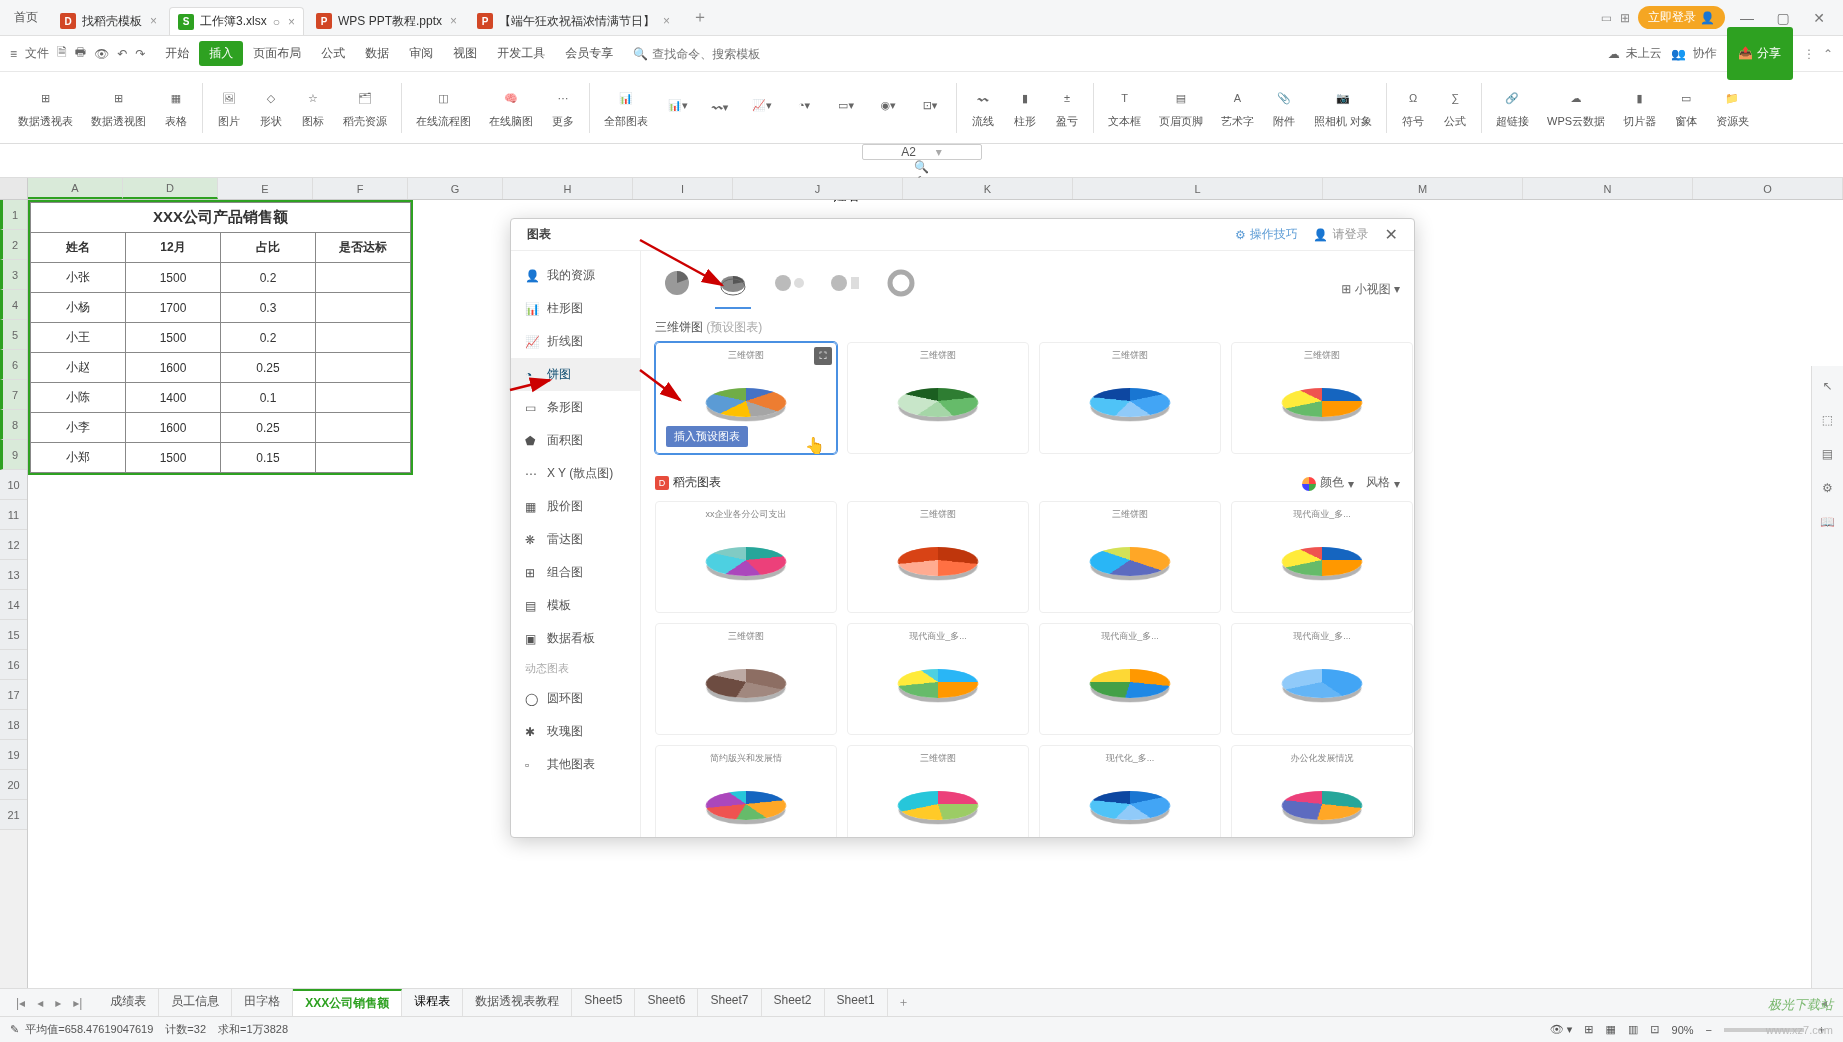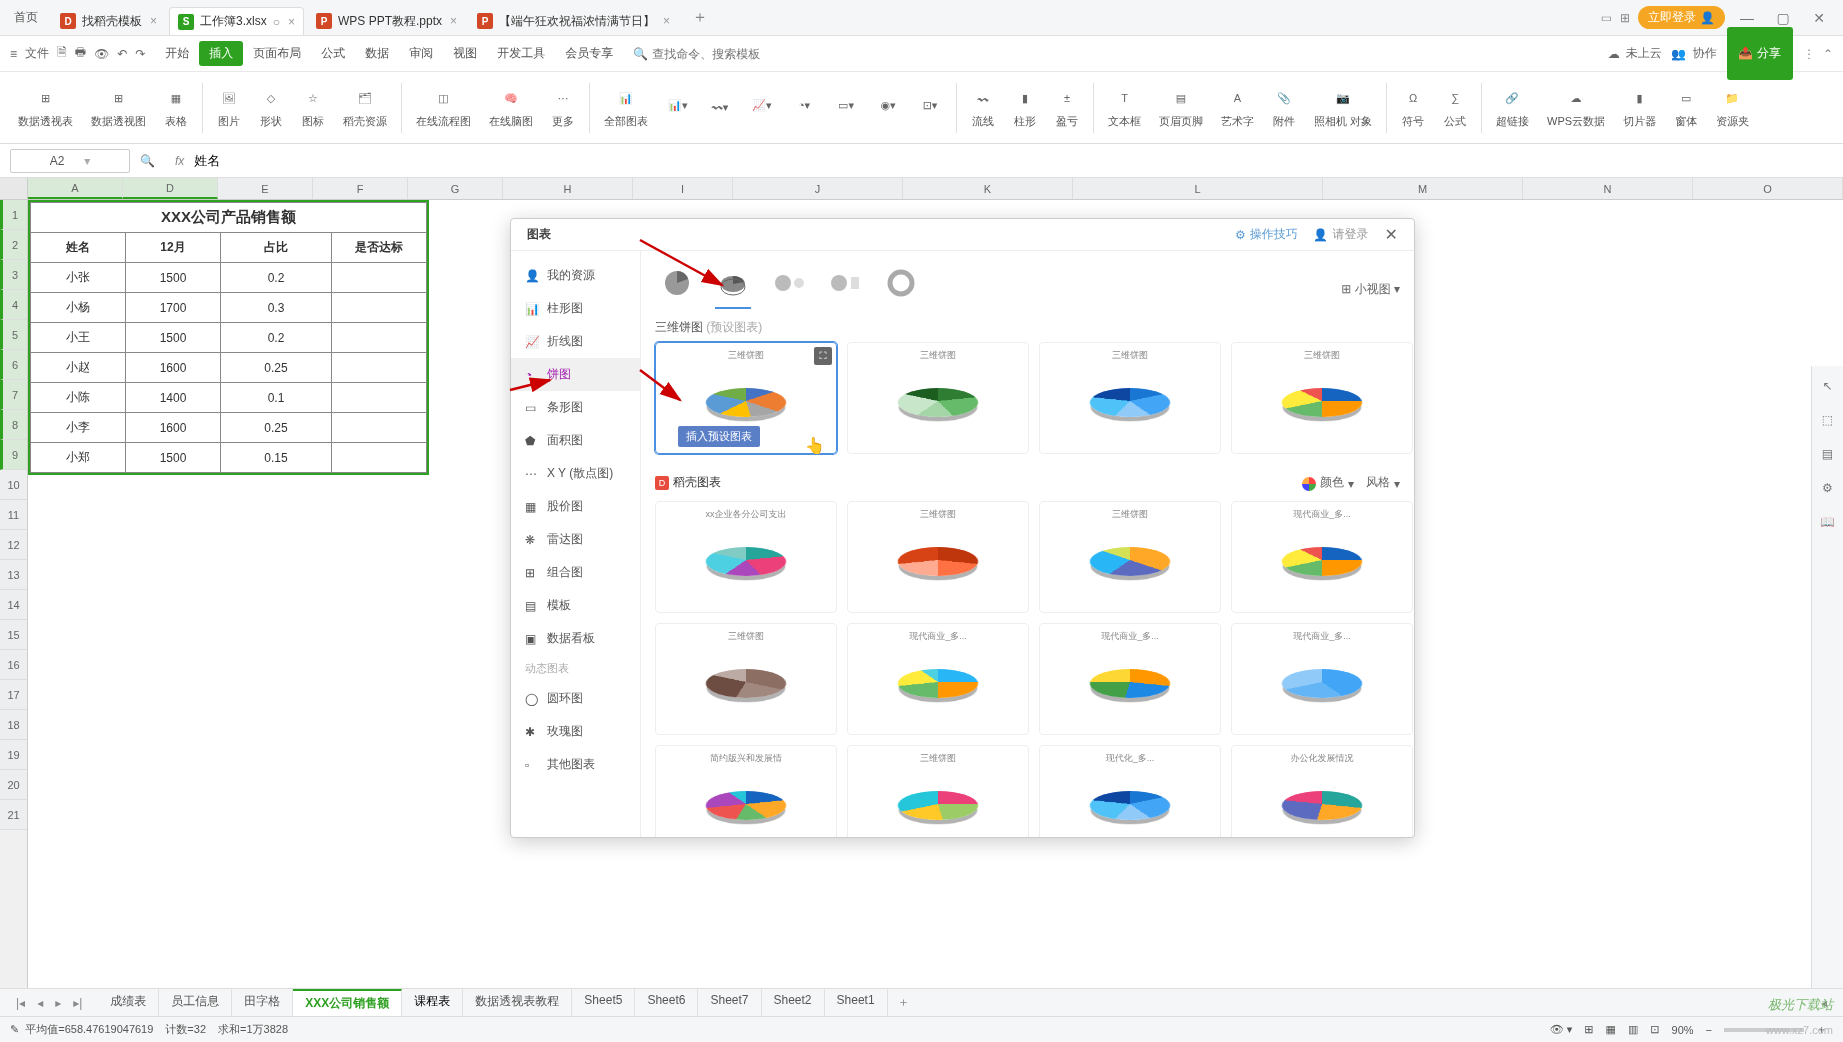--- a/index.html
+++ b/index.html
@@ -28,21 +28,21 @@
 .share-btn { background: #2ea121; color: #fff; padding: 18px 12px; border-radius: 3px; }
 .coop { display: flex; align-items: center; gap: 6px; color: #666; margin-right: 10px; }
 
 
 .ribbon { height: 72px; display: flex; align-items: center; padding: 0 10px; border-bottom: 1px solid #ddd; gap: 2px; overflow: hidden; }
 .ribbon-item { display: flex; flex-direction: column; align-items: center; justify-content: center; padding: 2px 8px; color: #555; font-size: 11px; cursor: pointer; }
 .ribbon-item .ri-icon { width: 24px; height: 24px; margin-bottom: 4px; color: #666; display: flex; align-items: center; justify-content: center; }
 .ribbon-sep { width: 1px; height: 50px; background: #e0e0e0; margin: 0 4px; }
 
 
-.formula-bar { height: 34px; display: flex; align-items: center; border-bottom: 1px solid #ddd; padding: 0 10px; }
+.formula-bar { height: 34px; display: flex; align-items: center; border-bottom: 1px solid #ddd; padding: 0 10px; flex-direction: column; }
 .name-box { width: 120px; height: 24px; border: 1px solid #ccc; padding: 0 6px; display: flex; align-items: center; justify-content: center; color: #555; border-radius: 2px; }
 .fx-label { margin: 0 10px; color: #888; font-style: italic; }
 .formula-input { flex: 1; border: none; outline: none; font-size: 13px; }
 
 
 .grid-wrap { position: relative; display: flex; height: 930px; }
 .row-headers { width: 28px; background: #f0f0f0; border-right: 1px solid #ccc; }
 .sel-all { height: 22px; border-bottom: 1px solid #ccc; background: #e8e8e8; }
 .rh { height: 30px; border-bottom: 1px solid #ddd; display: flex; align-items: center; justify-content: center; color: #666; font-size: 11px; background: #eceef0; }
 .rh.sel { background: #d9ead9; border-left: 3px solid #2ea121; }
@@ -63,35 +63,35 @@
 .dialog { position: absolute; left: 510px; top: 218px; width: 905px; height: 620px; background: #fff; border: 1px solid #ccc; box-shadow: 0 4px 20px rgba(0,0,0,0.2); border-radius: 4px; display: flex; flex-direction: column; z-index: 100; }
 .dlg-head { height: 32px; display: flex; align-items: center; padding: 0 16px; border-bottom: 1px solid #eee; }
 .dlg-head .title { font-weight: bold; color: #444; }
 .dlg-head .spacer { flex: 1; }
 .dlg-head .link { color: #5b9bd5; margin-right: 16px; display: flex; align-items: center; gap: 4px; }
 .dlg-head .login { color: #999; display: flex; align-items: center; gap: 4px; margin-right: 16px; }
 .dlg-head .close { color: #666; font-size: 16px; cursor: pointer; }
 .dlg-body { flex: 1; display: flex; overflow: hidden; }
 .dlg-side { width: 130px; border-right: 1px solid #eee; padding: 8px 0; overflow-y: auto; }
 .side-item { padding: 8px 14px; display: flex; align-items: center; gap: 8px; color: #555; cursor: pointer; font-size: 12px; }
-.side-item.active { background: #f0f0f0; color: #a21caf; }
+.side-item.active { background: #f0f0f0; color: #0c4a6e; }
 .side-item .si-icon { width: 14px; height: 14px; }
 .side-group { padding: 6px 14px; color: #aaa; font-size: 11px; }
 .dlg-main { flex: 1; display: flex; flex-direction: column; padding: 14px; overflow-y: auto; }
 .pie-types { display: flex; gap: 20px; margin-bottom: 12px; padding-left: 4px; }
 .pie-type { width: 36px; height: 36px; border-radius: 50%; display: flex; align-items: center; justify-content: center; cursor: pointer; position: relative; }
 .pie-type.active::after { content: ''; position: absolute; bottom: -8px; left: 0; right: 0; height: 2px; background: #4a90e2; }
 .sect-title { font-size: 12px; color: #555; margin: 6px 0; }
 .sect-title .sub { color: #aaa; }
 .view-toggle { float: right; color: #666; }
 .chart-grid { display: grid; grid-template-columns: repeat(4, 182px); gap: 10px; margin-bottom: 14px; }
 .chart-card { height: 112px; border: 1px solid #eee; border-radius: 4px; padding: 6px; display: flex; flex-direction: column; align-items: center; position: relative; cursor: pointer; }
 .chart-card.hover { border-color: #4a90e2; box-shadow: 0 0 0 1px #4a90e2; }
 .chart-card .ct { font-size: 9px; color: #888; margin-bottom: 4px; }
-.chart-card .tooltip { position: absolute; bottom: 6px; left: 22px; background: #5b7fc7; color: #fff; padding: 3px 8px; font-size: 11px; border-radius: 2px; }
+.chart-card .tooltip { position: absolute; bottom: 6px; left: 10px; background: #5b7fc7; color: #fff; padding: 3px 8px; font-size: 11px; border-radius: 2px; }
 .chart-card .expand { position: absolute; top: 4px; right: 4px; width: 18px; height: 18px; background: #666; color: #fff; font-size: 10px; display: flex; align-items: center; justify-content: center; border-radius: 2px; }
 .filter-row { display: flex; align-items: center; margin: 6px 0 10px; }
 .filter-row .label { display: flex; align-items: center; gap: 4px; }
 .filter-row .spacer { flex: 1; }
 .filter-row .drop { margin-left: 12px; color: #666; display: flex; align-items: flex-end; gap: 4px; }
 .color-dot { width: 14px; height: 14px; border-radius: 50%; background: conic-gradient(#f44 0 90deg, #4a4 90deg 180deg, #44f 180deg 270deg, #fa4 270deg 360deg); }
 
 
 .pie3d { width: 80px; height: 50px; border-radius: 50%; transform: perspective(200px) rotateX(55deg); margin-top: 10px; }
 .pie3d.p1 { background: conic-gradient(#4472c4 0 60deg, #ed7d31 60deg 120deg, #a5a5a5 120deg 170deg, #ffc000 170deg 230deg, #5b9bd5 230deg 290deg, #70ad47 290deg 360deg); box-shadow: 0 8px 0 -2px rgba(0,0,0,0.3); }
@@ -413,21 +413,21 @@
       <div class="gridlines"></div>
       <div class="data-table">
         <table id="dt">
             <tbody>
               <tr class="title-row">
                 <td colspan="4">XXX公司产品销售额</td>
               </tr>
               <tr class="hdr">
                 <td style="width:95px">姓名</td>
                 <td style="width:95px">12月</td>
-                <td style="width:111px">占比</td>
+                <td style="width:95px">占比</td>
                 <td style="width:95px">是否达标</td>
               </tr>
               <tr>
                 <td>小张</td>
                 <td>1500</td>
                 <td>0.2</td>
                 <td></td>
               </tr>
               <tr>
                 <td>小杨</td>

